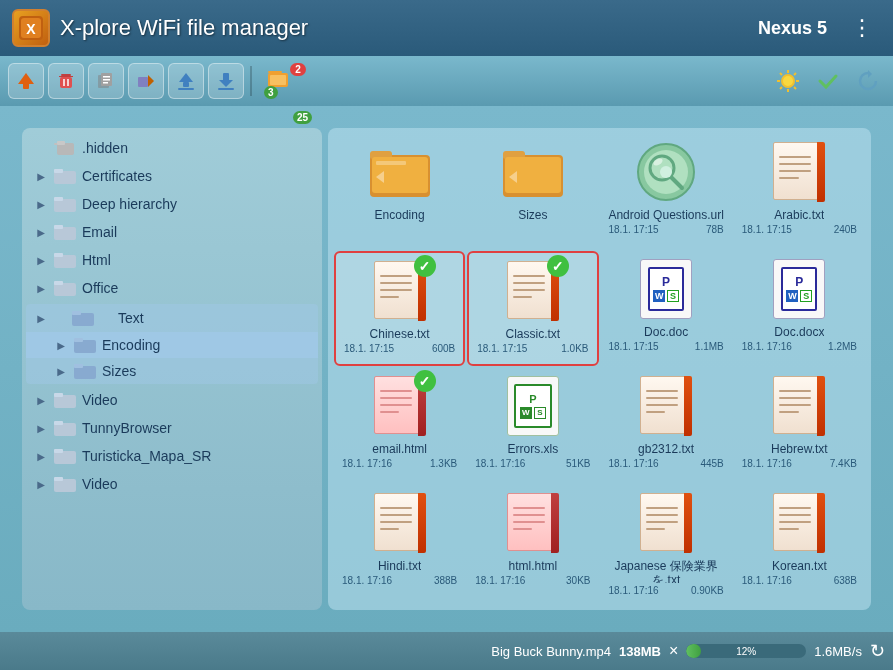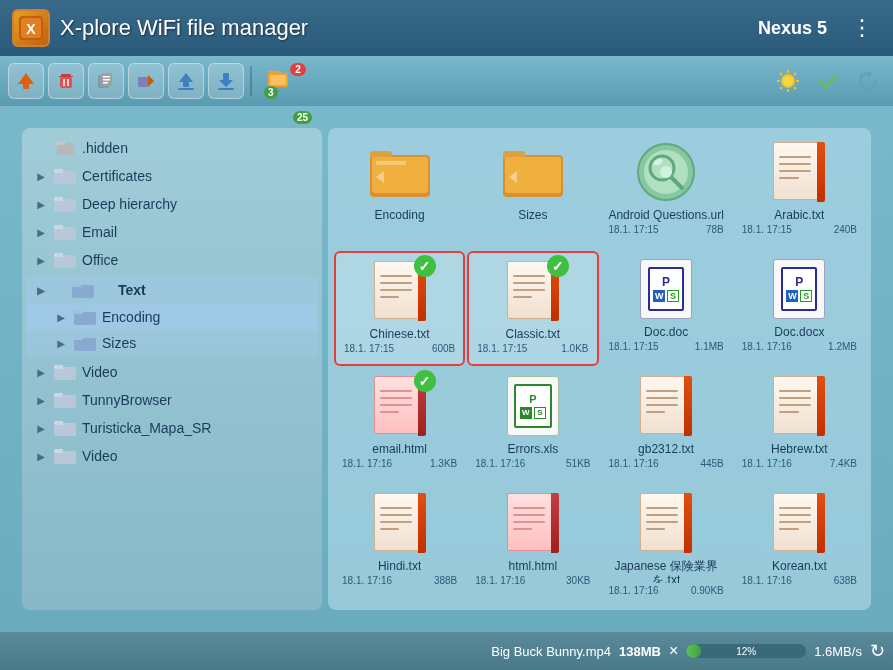--- a/index.html
+++ b/index.html
@@ -211,21 +211,21 @@
       margin: 2px 4px;
     }
 
     .text-section-header {
       display: flex;
       align-items: center;
       padding: 5px 8px;
       cursor: pointer;
       color: #1a3a5a;
       font-size: 14px;
-      font-weight: bold;
+      font-weight: normal;
       gap: 24px;
     }
 
     
     .file-grid {
       flex: 1;
       background: rgba(180,220,235,0.6);
       border-radius: 8px;
       overflow-y: auto;
       display: grid;
@@ -711,20 +711,28 @@
 
       <div class="sidebar-item">
         <div class="arrow-right arrow-icon"></div>
         <svg width="22" height="18" viewBox="0 0 22 18">
           <rect x="0" y="4" width="22" height="13" rx="2" fill="#b8c8d8"></rect>
           <rect x="0" y="2" width="9" height="4" rx="1" fill="#c8d8e8"></rect>
         </svg>
         <span>Email</span>
       </div>
 
+      <div class="sidebar-item">
+        <div class="arrow-right arrow-icon"></div>
+        <svg width="22" height="18" viewBox="0 0 22 18">
+          <rect x="0" y="4" width="22" height="13" rx="2" fill="#b8c8d8"></rect>
+          <rect x="0" y="2" width="9" height="4" rx="1" fill="#c8d8e8"></rect>
+        </svg>
+        <span>Html</span>
+      </div>
 
       <div class="sidebar-item">
         <div class="arrow-right arrow-icon"></div>
         <svg width="22" height="18" viewBox="0 0 22 18">
           <rect x="0" y="4" width="22" height="13" rx="2" fill="#b8c8d8"></rect>
           <rect x="0" y="2" width="9" height="4" rx="1" fill="#c8d8e8"></rect>
         </svg>
         <span>Office</span>
       </div>
 

